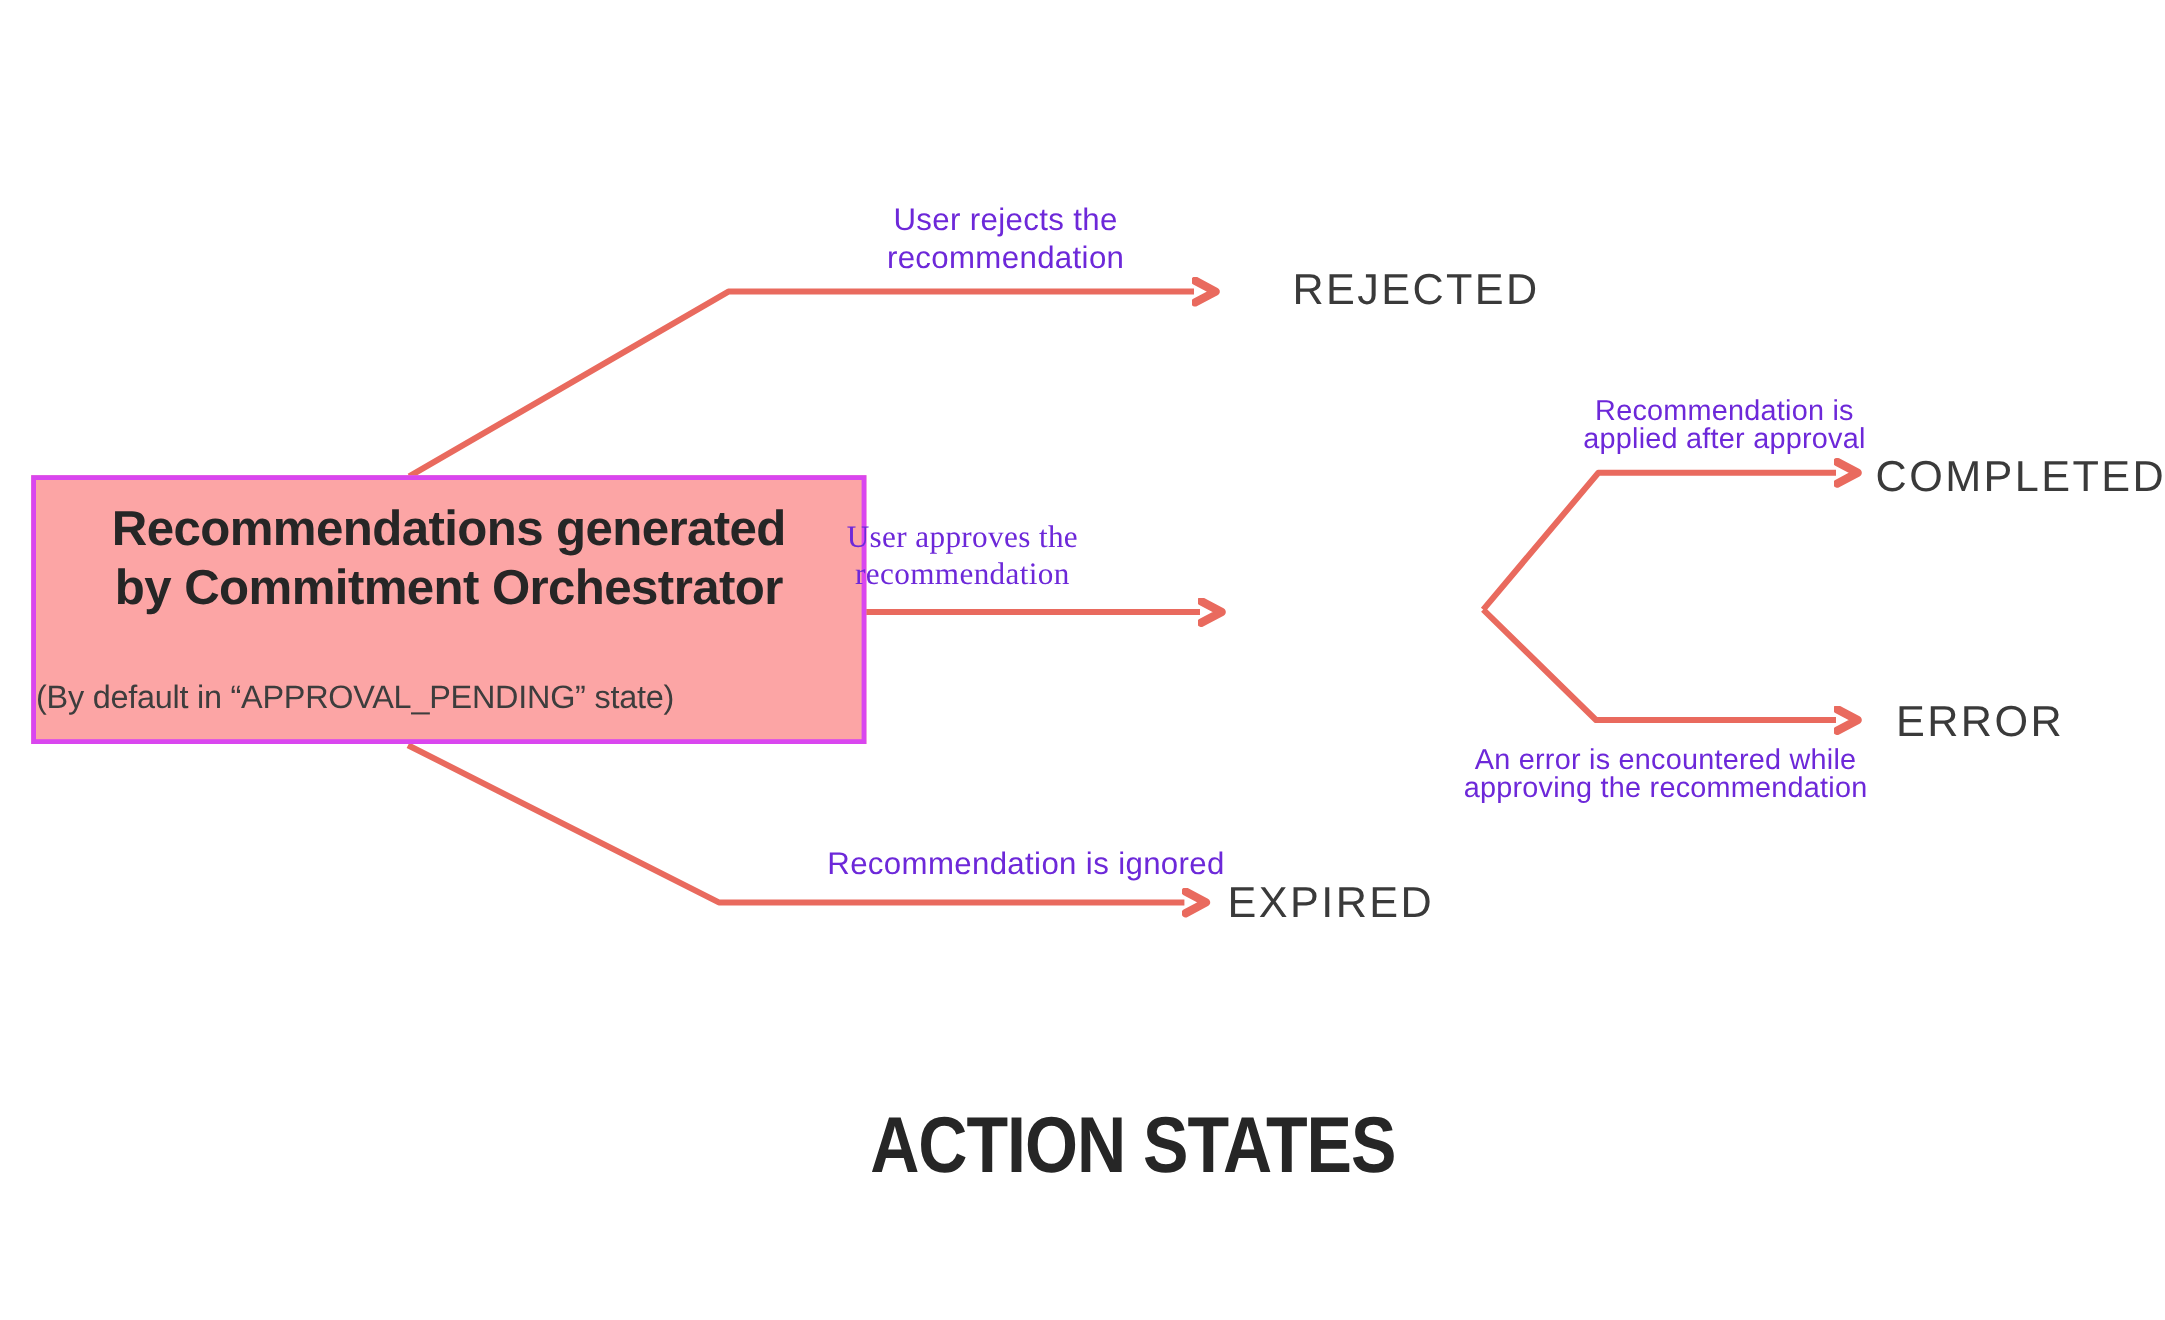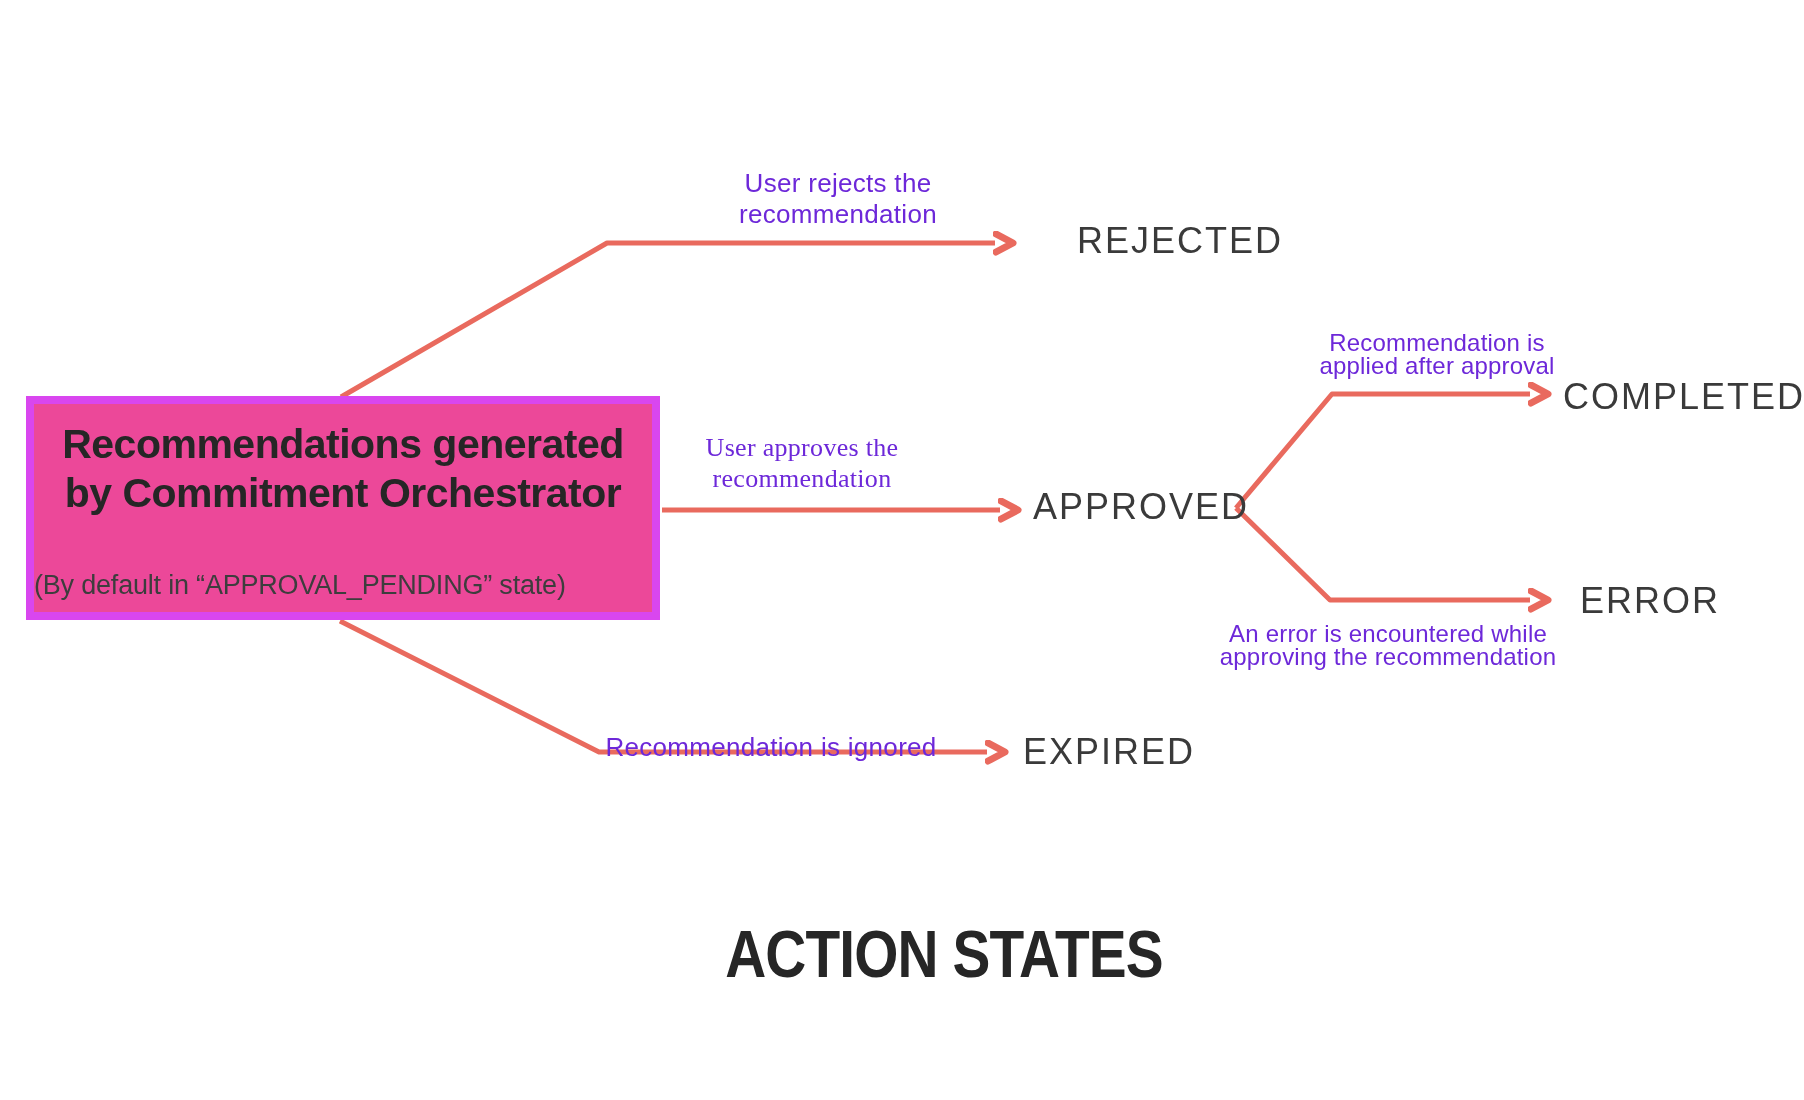--- a/index.html
+++ b/index.html
@@ -13,24 +13,24 @@
     color: #383838;
   }
   svg.edges {
     position: absolute;
     left: 0; top: 0;
     width: 1804px; height: 1100px;
   }
   .source-box {
     position: absolute;
     left: 26px; top: 396px;
-    width: 634px; height: 224px;
+    width: 696px; height: 224px;
     box-sizing: border-box;
-    border: 8px solid #d946ef;
-    background: #ec4899;
+    border: 4px solid #d946ef;
+    background: #fca5a5;
   }
   .source-title {
     position: absolute;
     left: 0; right: 0; top: 16px;
     text-align: center;
     font-size: 41px;
     font-weight: bold;
     line-height: 49px;
     letter-spacing: -0.5px;
     color: #262626;
@@ -109,25 +109,24 @@
   <div class="edge-label small" style="left:1437px; top:331px;">
     <div>Recommendation is</div>
     <div>applied after approval</div>
   </div>
 
   <div class="edge-label small" style="left:1388px; top:622px;">
     <div>An error is encountered while</div>
     <div>approving the recommendation</div>
   </div>
 
-  <div class="edge-label big" style="left:771px; top:704px;margin-top:28px;">Recommendation is ignored</div>
+  <div class="edge-label big" style="left:855px; top:704px;">Recommendation is ignored</div>
 
   <div class="state-label" style="left:1033px; top:220px;margin-left:44px;">REJECTED</div>
 
-  <div class="state-label" style="left:1033px; top:486px;">APPROVED</div>
 
   <div class="state-label" style="left:1563px; top:376px;">COMPLETED</div>
 
   <div class="state-label" style="left:1580px; top:580px;">ERROR</div>
 
   <div class="state-label" style="left:1023px; top:731px;">EXPIRED</div>
 
   <div class="main-title">ACTION STATES</div>
 
 </div>

